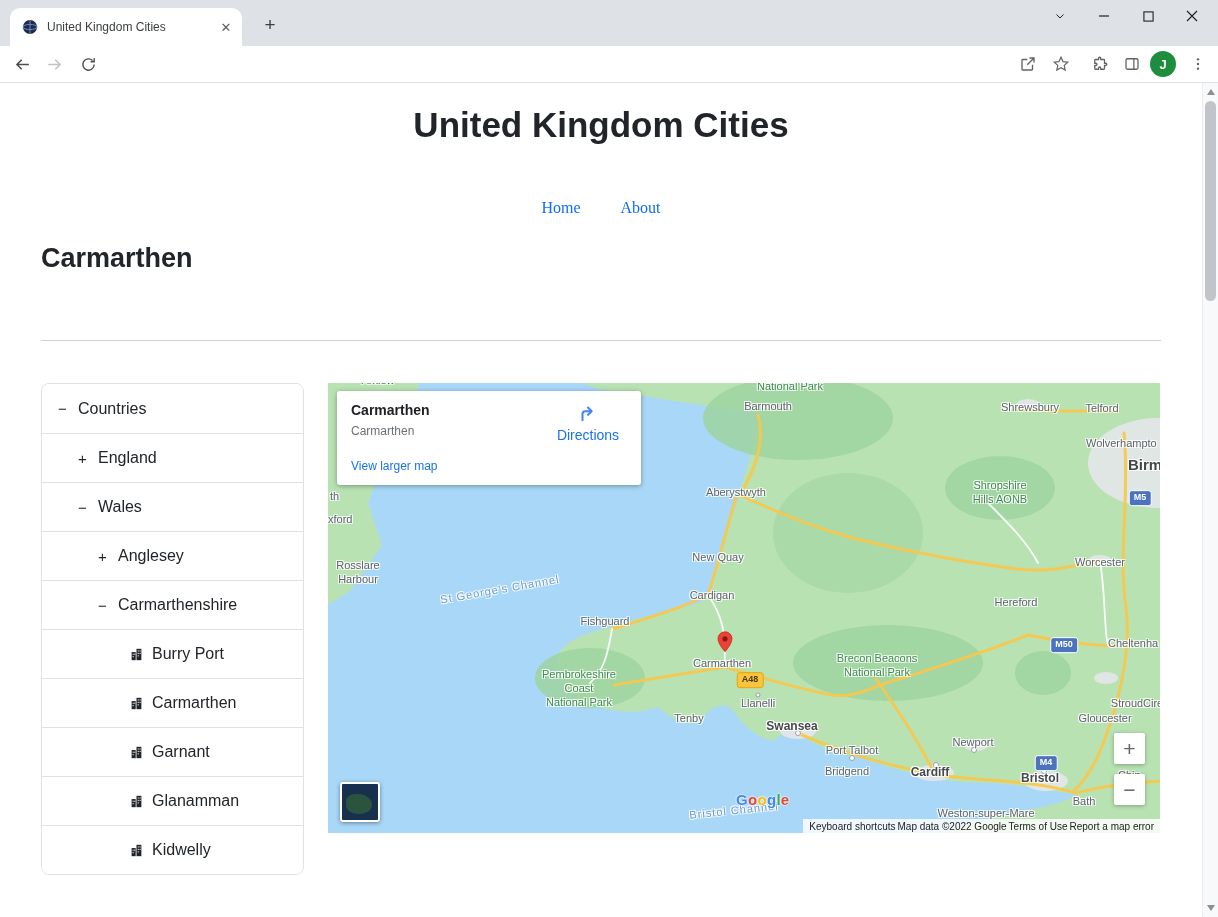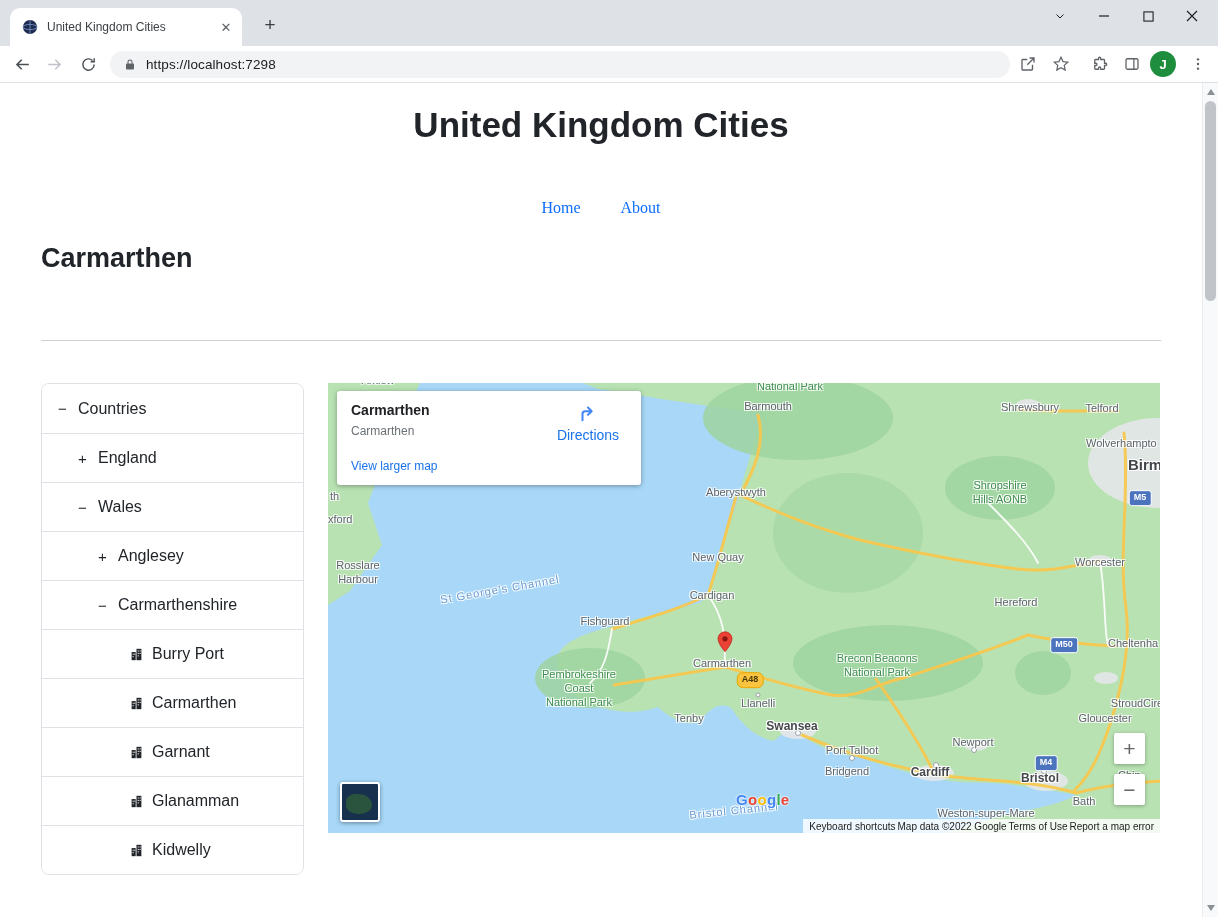--- a/index.html
+++ b/index.html
@@ -133,28 +133,20 @@
     <div class="navbtn" style="left:40px">
       <svg width="19" height="19" viewBox="0 0 24 24" fill="none" stroke="#c0c4c9" stroke-width="2">
           <path d="M4 12h15M13 6l6 6-6 6"></path>
         </svg>
     </div>
     <div class="navbtn" style="left:74px">
       <svg width="17" height="17" viewBox="0 0 24 24" fill="none" stroke="#4a4f54" stroke-width="2">
           <path d="M20 12a8 8 0 1 1-2.3-5.6"></path>
           <path d="M20 3v5h-5"></path>
         </svg>
-    </div>
-    <div class="urlbar">
-      <span style="display:inline-flex">
-        <svg width="12" height="13" viewBox="0 0 24 24" fill="#5f6368">
-            <path d="M12 2a5 5 0 0 0-5 5v3H6a2 2 0 0 0-2 2v8a2 2 0 0 0 2 2h12a2 2 0 0 0 2-2v-8a2 2 0 0 0-2-2h-1V7a5 5 0 0 0-5-5zm-3 8V7a3 3 0 0 1 6 0v3H9z"></path>
-          </svg>
-      </span>
-      <span class="url">https://localhost:7298</span>
     </div>
     <div class="tb-icon" style="left:1014px">
       <svg width="18" height="18" viewBox="0 0 24 24" fill="none" stroke="#5f6368" stroke-width="1.8">
           <path d="M14 4h6v6M20 4l-9 9"></path>
           <path d="M18 13v6a1 1 0 0 1-1 1H5a1 1 0 0 1-1-1V7a1 1 0 0 1 1-1h6"></path>
         </svg>
     </div>
     <div class="tb-icon" style="left:1047px">
       <svg width="18" height="18" viewBox="0 0 24 24" fill="none" stroke="#5f6368" stroke-width="1.6">
           <path d="M12 3l2.7 5.8 6.3.7-4.7 4.3 1.3 6.2L12 16.9 6.4 20l1.3-6.2L3 9.5l6.3-.7z"></path>
@@ -421,21 +413,21 @@
           <div class="map-label city" style="left: 602px; top: 389px;">Cardiff</div>
           <div class="map-label city" style="left: 712px; top: 395px;">Bristol</div>
           <div class="map-label town left" style="left: 790px; top: 393px;">Chip</div>
           <div class="map-label town" style="left: 756px; top: 419px;">Bath</div>
           <div class="map-label town" style="left: 658px; top: 431px;">Weston-super-Mare</div>
           <div class="map-label water" style="left: 406px; top: 428px; transform: translate(-50%, -50%) rotate(-6deg);">Bristol Channel</div>
         </div>
       <div id="map-badges">
           <span class="badge m" style="left: 812px; top: 115px; position: absolute;">M5</span>
           <span class="badge m" style="left: 736px; top: 262px; position: absolute;">M50</span>
-          <span class="badge a" style="left: 422px; top: 297px; position: absolute; border-radius: 6px;">A48</span>
+          <span class="badge a" style="left: 422px; top: 297px; position: absolute;">A48</span>
           <span class="badge m" style="left: 718px; top: 380px; position: absolute;">M4</span>
         </div>
 
       <div class="marker">
         <svg width="24" height="24" viewBox="0 0 24 24">
             <path fill="#ea4335" stroke="#b31412" stroke-width="0.6" d="M12 2C8.1 2 5 5.1 5 9c0 5.2 7 13 7 13s7-7.8 7-13c0-3.9-3.1-7-7-7z"></path>
             <circle cx="12" cy="9" r="2.6" fill="#8a1612"></circle>
           </svg>
       </div>
 

